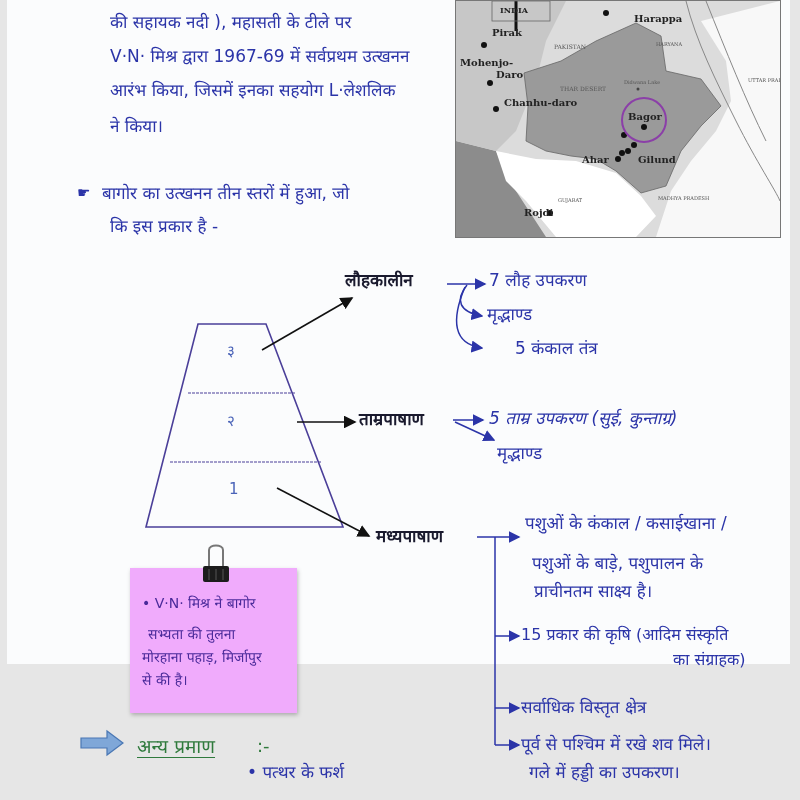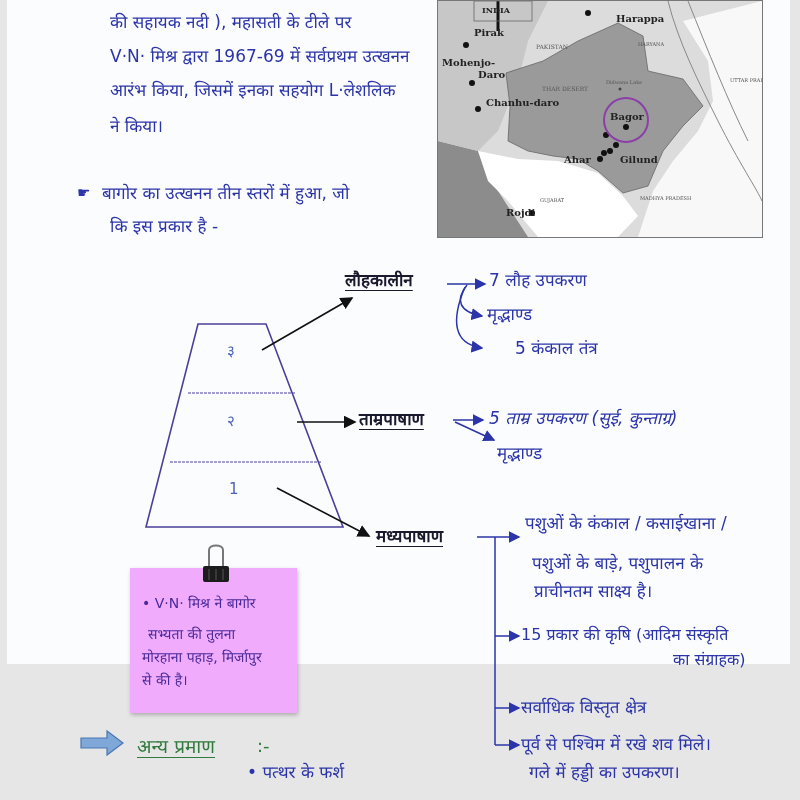--- a/index.html
+++ b/index.html
@@ -6,23 +6,23 @@
   body {
     width: 800px; height: 800px; overflow: hidden; position: relative;
     background: #e6e6e6;
     font-family: "DejaVu Sans", sans-serif;
   }
   .page {
     position: absolute; left: 7px; top: 0; width: 783px; height: 664px;
     background: #fbfcfd;
   }
   .hw { position: absolute; color: #2b34a8; font-size: 17px; white-space: nowrap; line-height: 1; }
-  .hw-dark { color: #1a1a2e; font-weight: bold; text-decoration: underline; text-underline-offset: 4px; }
+  .hw-dark { color: #1a1a2e; font-weight: bold; text-underline-offset: 4px; }
   .map {
-    position: absolute; left: 430px; top: 0; width: 324px; height: 236px;
+    position: absolute; left: 448px; top: 0; width: 324px; height: 236px;
     border: 1px solid #777; background: #f0abfc; overflow: hidden;
   }
   .map svg { position: absolute; left: 0; top: 0; }
   .map-label { position: absolute; font-family: "DejaVu Serif", serif; font-weight: bold; font-size: 10px; color: #222; white-space: nowrap; }
   .map-small { position: absolute; font-family: "DejaVu Serif", serif; font-size: 5px; color: #555; white-space: nowrap; }
   .note {
     position: absolute; left: 123px; top: 568px; width: 167px; height: 145px;
     background: #f0abfc;
     box-shadow: 1px 2px 4px rgba(0,0,0,0.25);
     text-decoration: underline;

